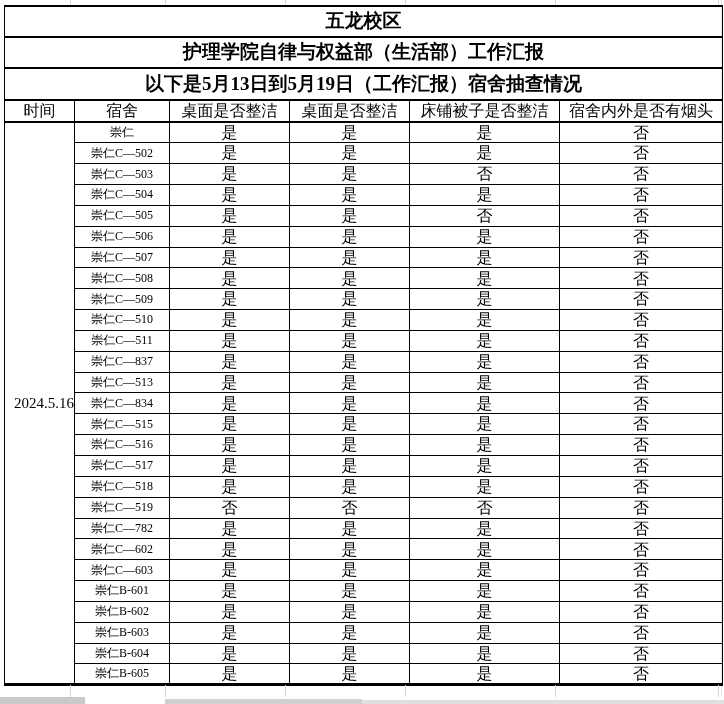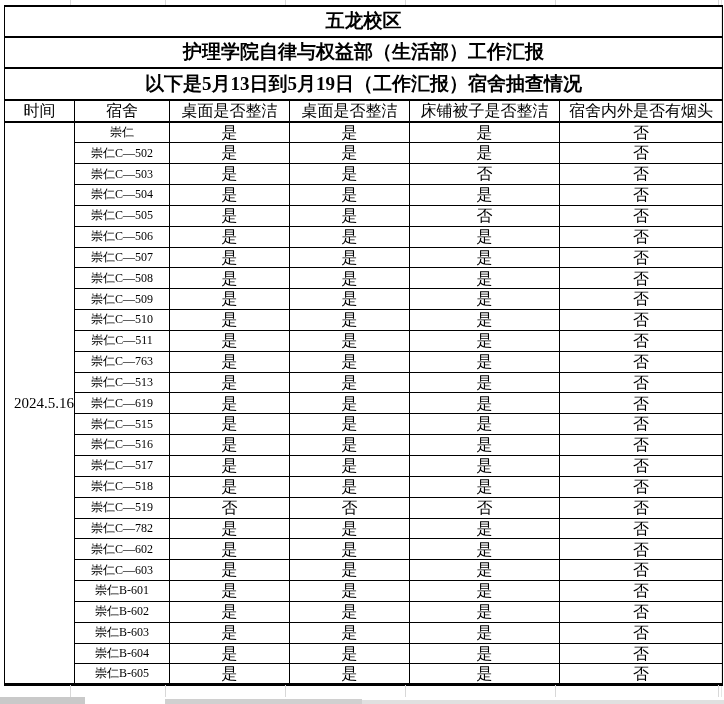--- a/index.html
+++ b/index.html
@@ -180,35 +180,35 @@
       <td>否</td>
     </tr>
         <tr class="data-row">
       <td class="dorm-cell">崇仁C—511</td>
       <td>是</td>
       <td>是</td>
       <td>是</td>
       <td>否</td>
     </tr>
         <tr class="data-row">
-      <td class="dorm-cell">崇仁C—763</td>
+      <td class="dorm-cell">崇仁C—837</td>
       <td>是</td>
       <td>是</td>
       <td>是</td>
       <td>否</td>
     </tr>
         <tr class="data-row">
       <td class="dorm-cell">崇仁C—513</td>
       <td>是</td>
       <td>是</td>
       <td>是</td>
       <td>否</td>
     </tr>
         <tr class="data-row">
-      <td class="dorm-cell">崇仁C—619</td>
+      <td class="dorm-cell">崇仁C—834</td>
       <td>是</td>
       <td>是</td>
       <td>是</td>
       <td>否</td>
     </tr>
         <tr class="data-row">
       <td class="dorm-cell">崇仁C—515</td>
       <td>是</td>
       <td>是</td>
       <td>是</td>

